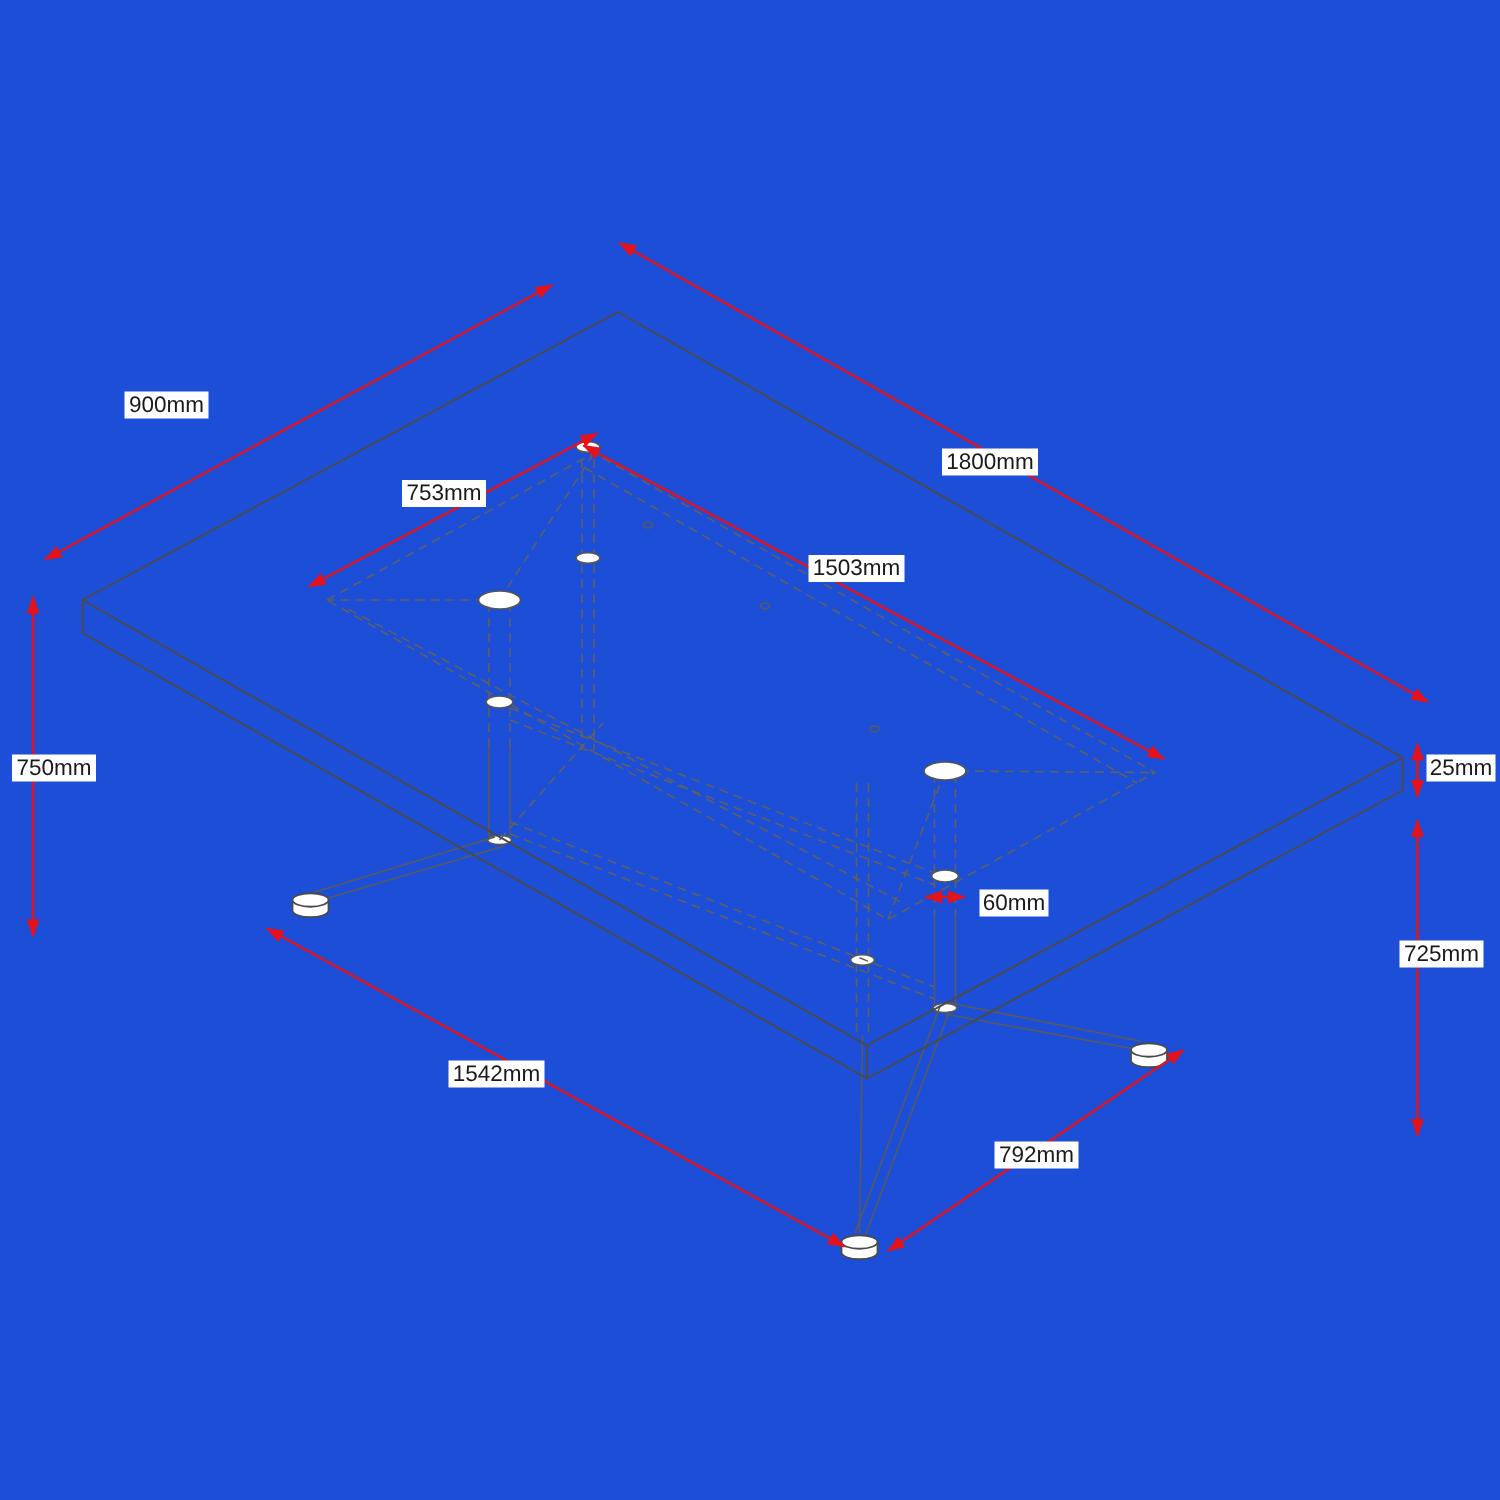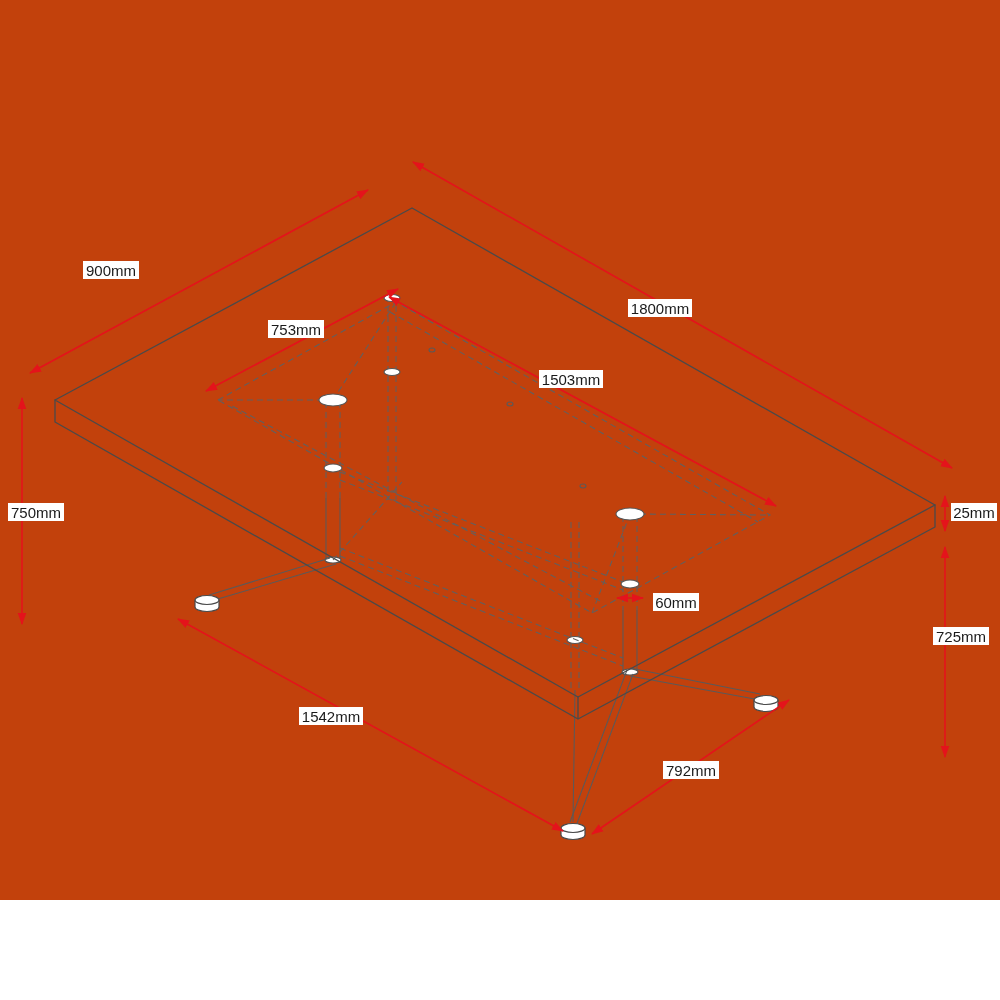--- a/index.html
+++ b/index.html
@@ -1,16 +1,16 @@
 <!DOCTYPE html>
 <html><head>
 <meta charset="utf-8">
 <style>
   html,body{margin:0;padding:0;background:#ffffff;}
-  #stage{position:relative;width:1000px;height:900px;background:#c2410c;overflow:hidden;}
+  #stage{position:relative;width:1000px;height:1000px;background:#1d4ed8;overflow:hidden;}
   svg{display:block;}
   .solid{fill:none;stroke:#4a4a4a;stroke-width:1.3;stroke-linejoin:round;stroke-linecap:round;}
   .thin{fill:none;stroke:#5a5a5a;stroke-width:1.05;}
   .dash{fill:none;stroke:#606060;stroke-width:1.05;stroke-dasharray:6 4;}
   .pad{fill:#ffffff;stroke:#4a4a4a;stroke-width:1.2;}
   .cap{fill:#ffffff;stroke:#555555;stroke-width:1.1;}
   .dim{fill:none;stroke:#e4131b;stroke-width:1.6;}
   .lblbg{fill:#ffffff;}
   text.lbl{font-family:"Liberation Sans",sans-serif;font-size:15px;fill:#1a1a1a;text-anchor:middle;dominant-baseline:central;}
 </style>

